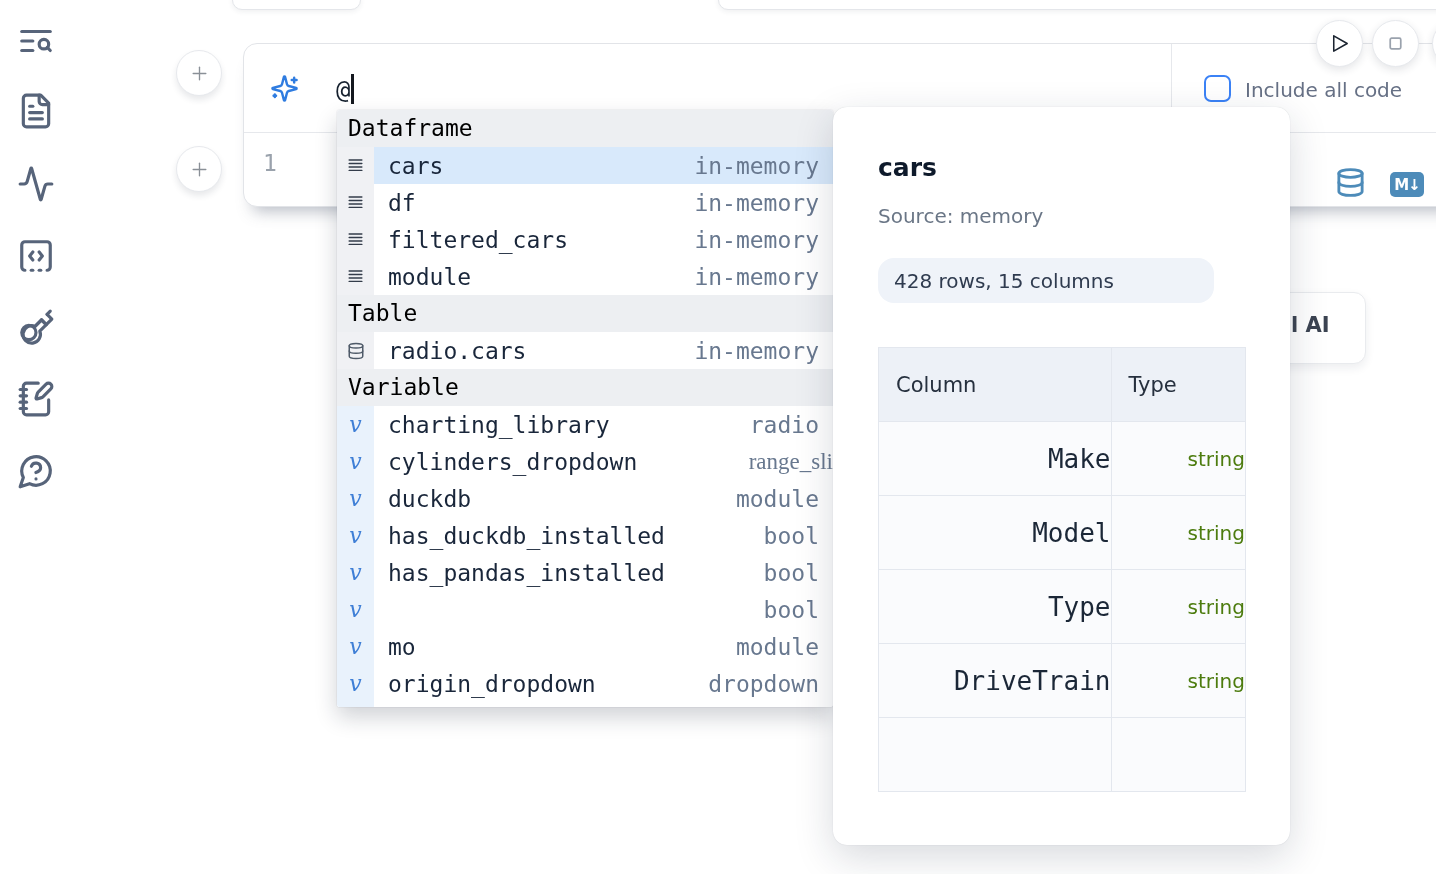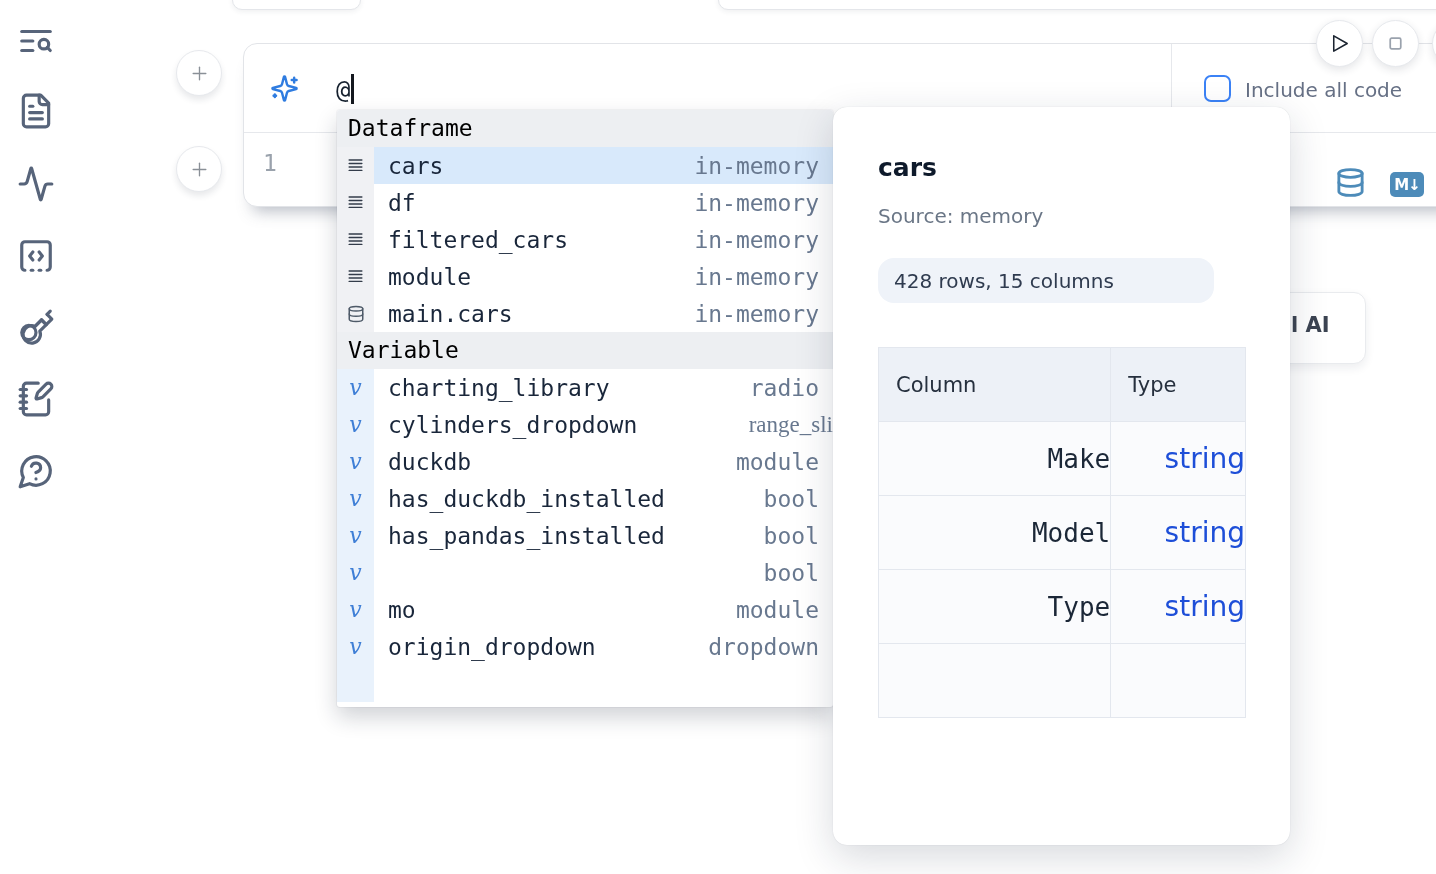--- a/index.html
+++ b/index.html
@@ -84,21 +84,21 @@
   .panel-pill { position:absolute; left:45px; top:151px; width:336px; height:45px; background:#eff3f9;
                 border-radius:16px; display:flex; align-items:center; padding-left:16px; font-size:20px;
                 color:#2f3b4f; }
   .panel-tablewrap { position:absolute; left:45px; top:240px; width:368px; height:466px; overflow:hidden; }
   .ptable { width:368px; border-collapse:collapse; }
   .ptable th, .ptable td { border:1px solid #e3e7ee; height:74px; padding-left:17px; text-align:left;
                            vertical-align:middle; }
   .ptable th { background:#edf1f7; font-size:21px; font-weight:normal; color:#26303e; }
   .ptable td { background:#fafbfd;text-align:right; }
   .col-name { width:233px; font-family:"DejaVu Sans Mono",monospace; font-size:26px; color:#1b2737; }
-  .col-type { width:135px; font-size:28px; color:#1d4ed8; }
+  .col-type { width:135px; font-size:20px; color:#4d7c0f; }
 </style>
 </head>
 <body>
 
 <div class="screen">
 
   <nav class="sidebar">
     <button class="sb-btn" style="top:20px">
       <svg width="38" height="38" viewBox="0 0 24 24" fill="none" stroke-width="2" stroke-linecap="round" stroke-linejoin="round">
           <path d="M21 6H3"></path>
@@ -266,29 +266,30 @@
             <path d="M4 5h16"></path>
             <path d="M4 9.4h16"></path>
             <path d="M4 13.8h16"></path>
             <path d="M4 18.2h16"></path>
           </svg>
         </span>
       <span class="nm">module</span>
       <span class="ty">in-memory</span>
     </div>
 
+    <div class="ac-head">Table</div>
     <div class="ac-row">
       <span class="gut">
           <svg width="18" height="18" viewBox="0 0 24 24" fill="none" stroke="#4e5a68" stroke-width="2" stroke-linecap="round">
             <ellipse cx="12" cy="5" rx="9" ry="3"></ellipse>
             <path d="M3 5v14a9 3 0 0 0 18 0V5"></path>
             <path d="M3 12a9 3 0 0 0 18 0"></path>
           </svg>
         </span>
-      <span class="nm">main.cars</span>
+      <span class="nm">radio.cars</span>
       <span class="ty">in-memory</span>
     </div>
 
     <div class="ac-head">Variable</div>
     <div class="ac-row">
       <span class="gut g-var">
           <span class="v-glyph">v</span>
         </span>
       <span class="nm">charting_library</span>
       <span class="ty">radio</span>
@@ -364,20 +365,24 @@
         </tr>
         <tr>
           <td class="col-name">Model</td>
           <td class="col-type">string</td>
         </tr>
         <tr>
           <td class="col-name">Type</td>
           <td class="col-type">string</td>
         </tr>
         <tr>
+          <td class="col-name">DriveTrain</td>
+          <td class="col-type">string</td>
+        </tr>
+        <tr>
           <td class="col-name"></td>
           <td class="col-type"></td>
         </tr>
       </tbody>
         </table>
     </div>
   </div>
 
 </div>
 

